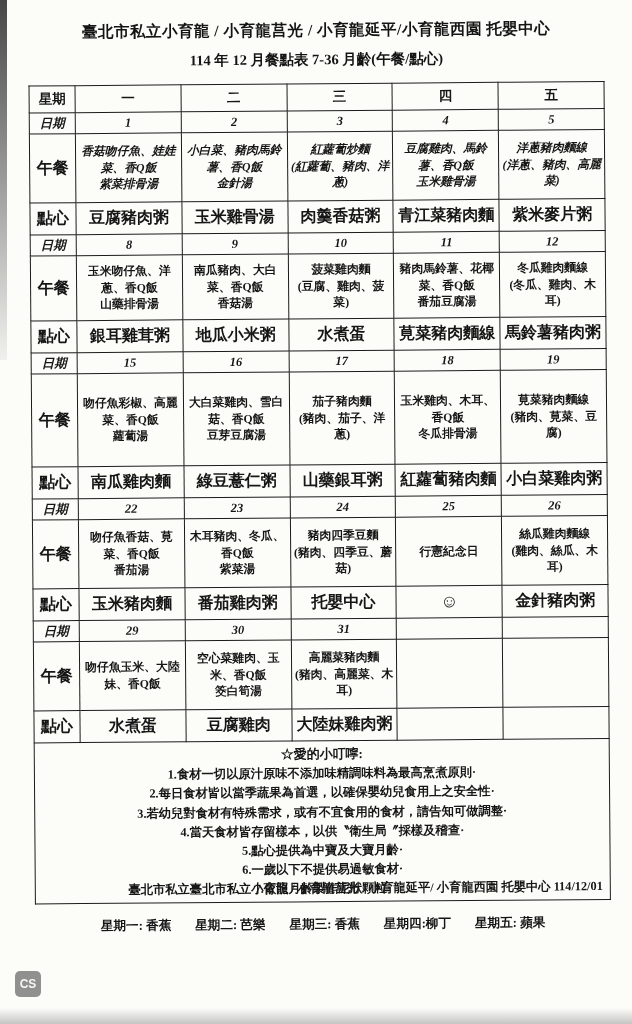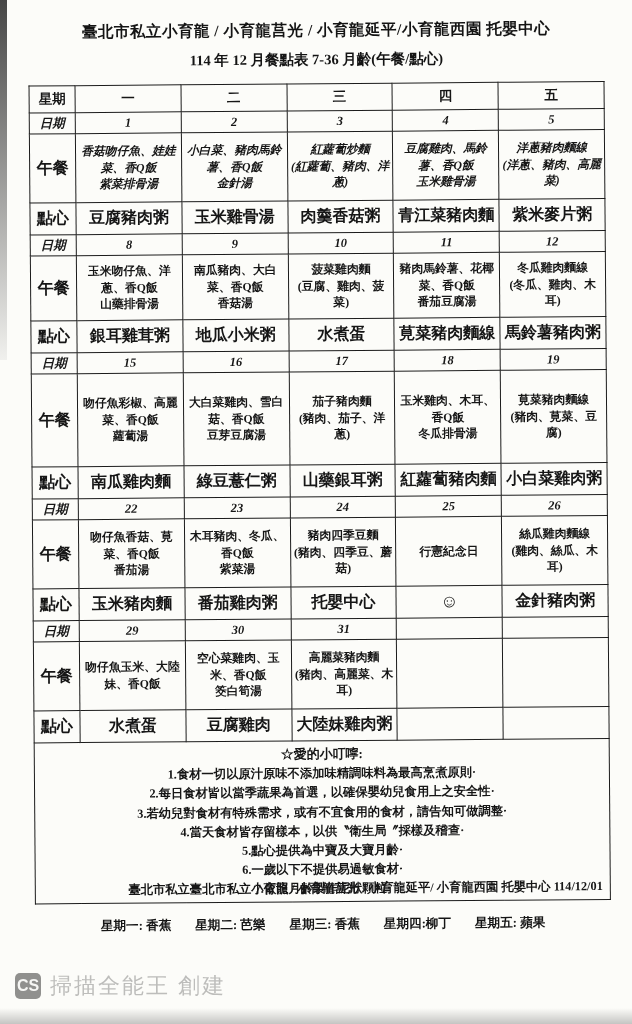--- a/index.html
+++ b/index.html
@@ -67,21 +67,21 @@
     margin-top:14px; font-size:12.6px; font-weight:bold; color:#151515;
   }
   .watermark {
     position:absolute; left:15px; top:971px;
     display:flex; align-items:center; gap:9px;
   }
   .cs-badge {
     width:26px; height:26px; border-radius:5px;
     background:#90908e; color:#f6f6f4;
     display:flex; align-items:center; justify-content:center;
-    font-size:16px; font-weight:bold;
+    font-size:12px; font-weight:bold;
     font-family:"Liberation Sans","DejaVu Sans",sans-serif;
   }
   .wm-text {
     color:#bdbdbb; font-size:22px; letter-spacing:2px;
     font-family:"Liberation Sans","DejaVu Sans",sans-serif;
   }
 </style>
 </head>
 <body>
 
@@ -278,17 +278,16 @@
       <span>星期一: 香蕉</span>
       <span>星期二: 芭樂</span>
       <span>星期三: 香蕉</span>
       <span>星期四:柳丁</span>
       <span>星期五: 蘋果</span>
     </div>
   </div>
 
   <div class="watermark">
     <div class="cs-badge">CS</div>
-    <div class="wm-text">掃描全能王 創建</div>
   </div>
 
   <div class="edge-bottom"></div>
 </div>
 
 </body></html>

